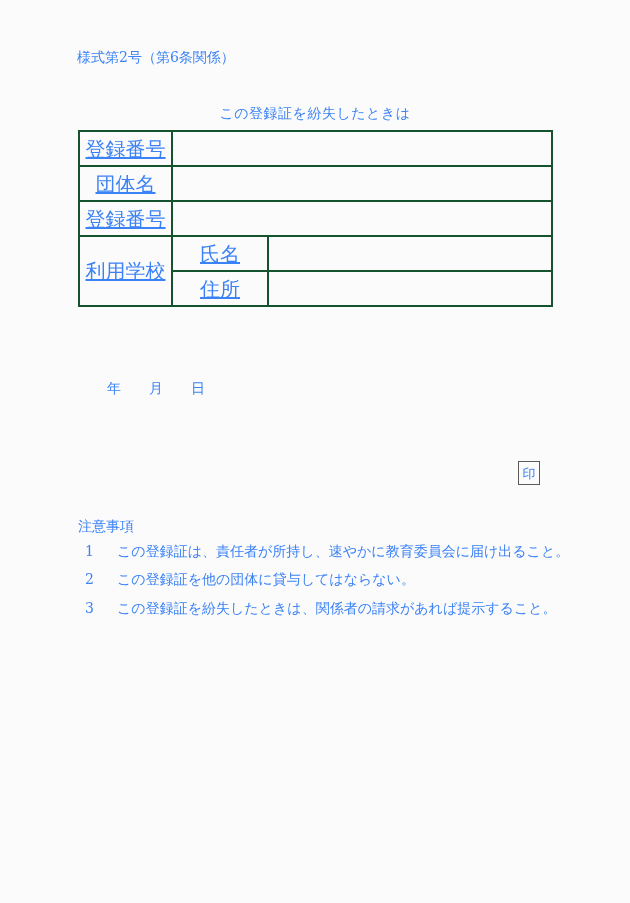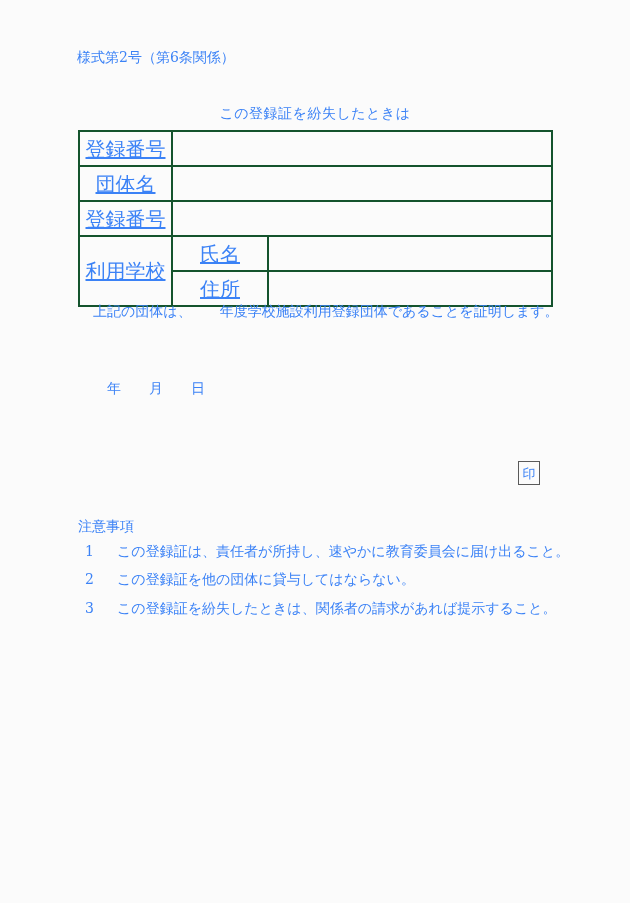--- a/index.html
+++ b/index.html
@@ -84,21 +84,20 @@
         <td class="label">氏名</td>
         <td class="value"></td>
       </tr>
       <tr>
         <td class="label">住所</td>
         <td class="value"></td>
       </tr>
     </tbody>
   </table>
 
-  <div class="abs cert">上記の団体は、　　年度学校施設利用登録団体であることを証明します。</div>
 
   <div class="abs date-line">年　　月　　日</div>
 
 
   <div class="abs seal">印</div>
 
   <div class="abs notes-heading">注意事項</div>
 
   <div class="note note-1">
     <span class="num">1</span>

